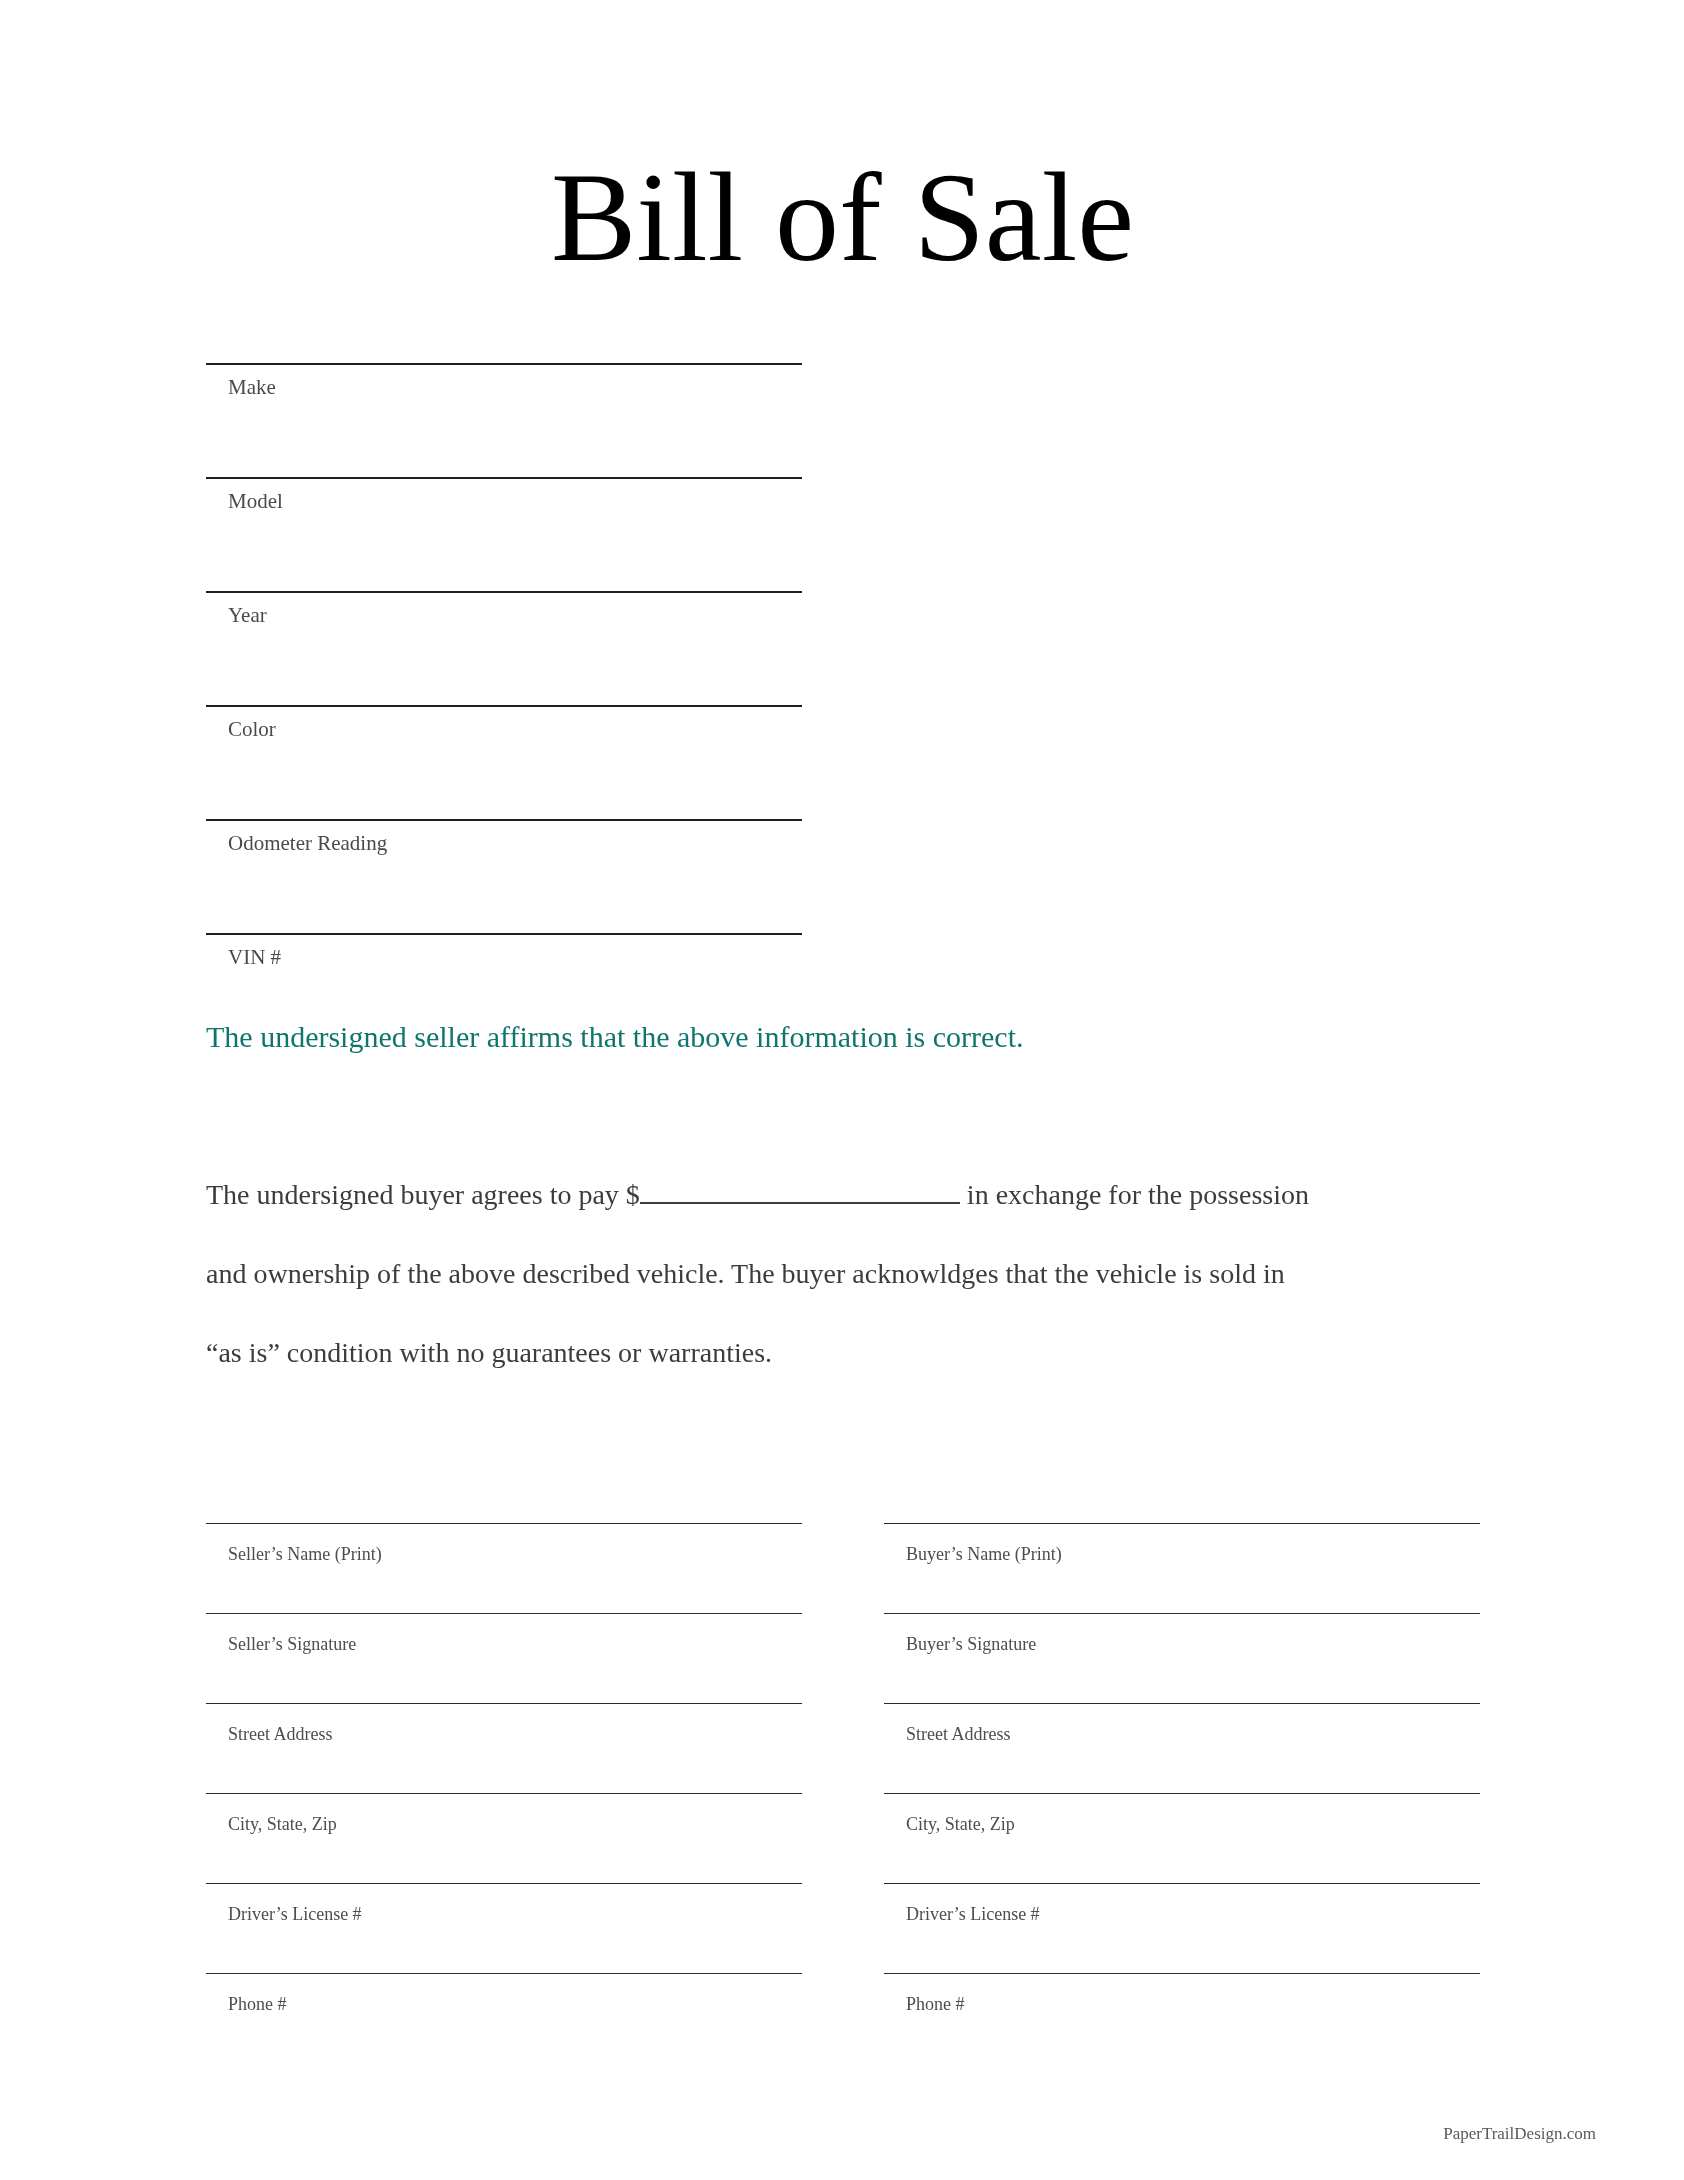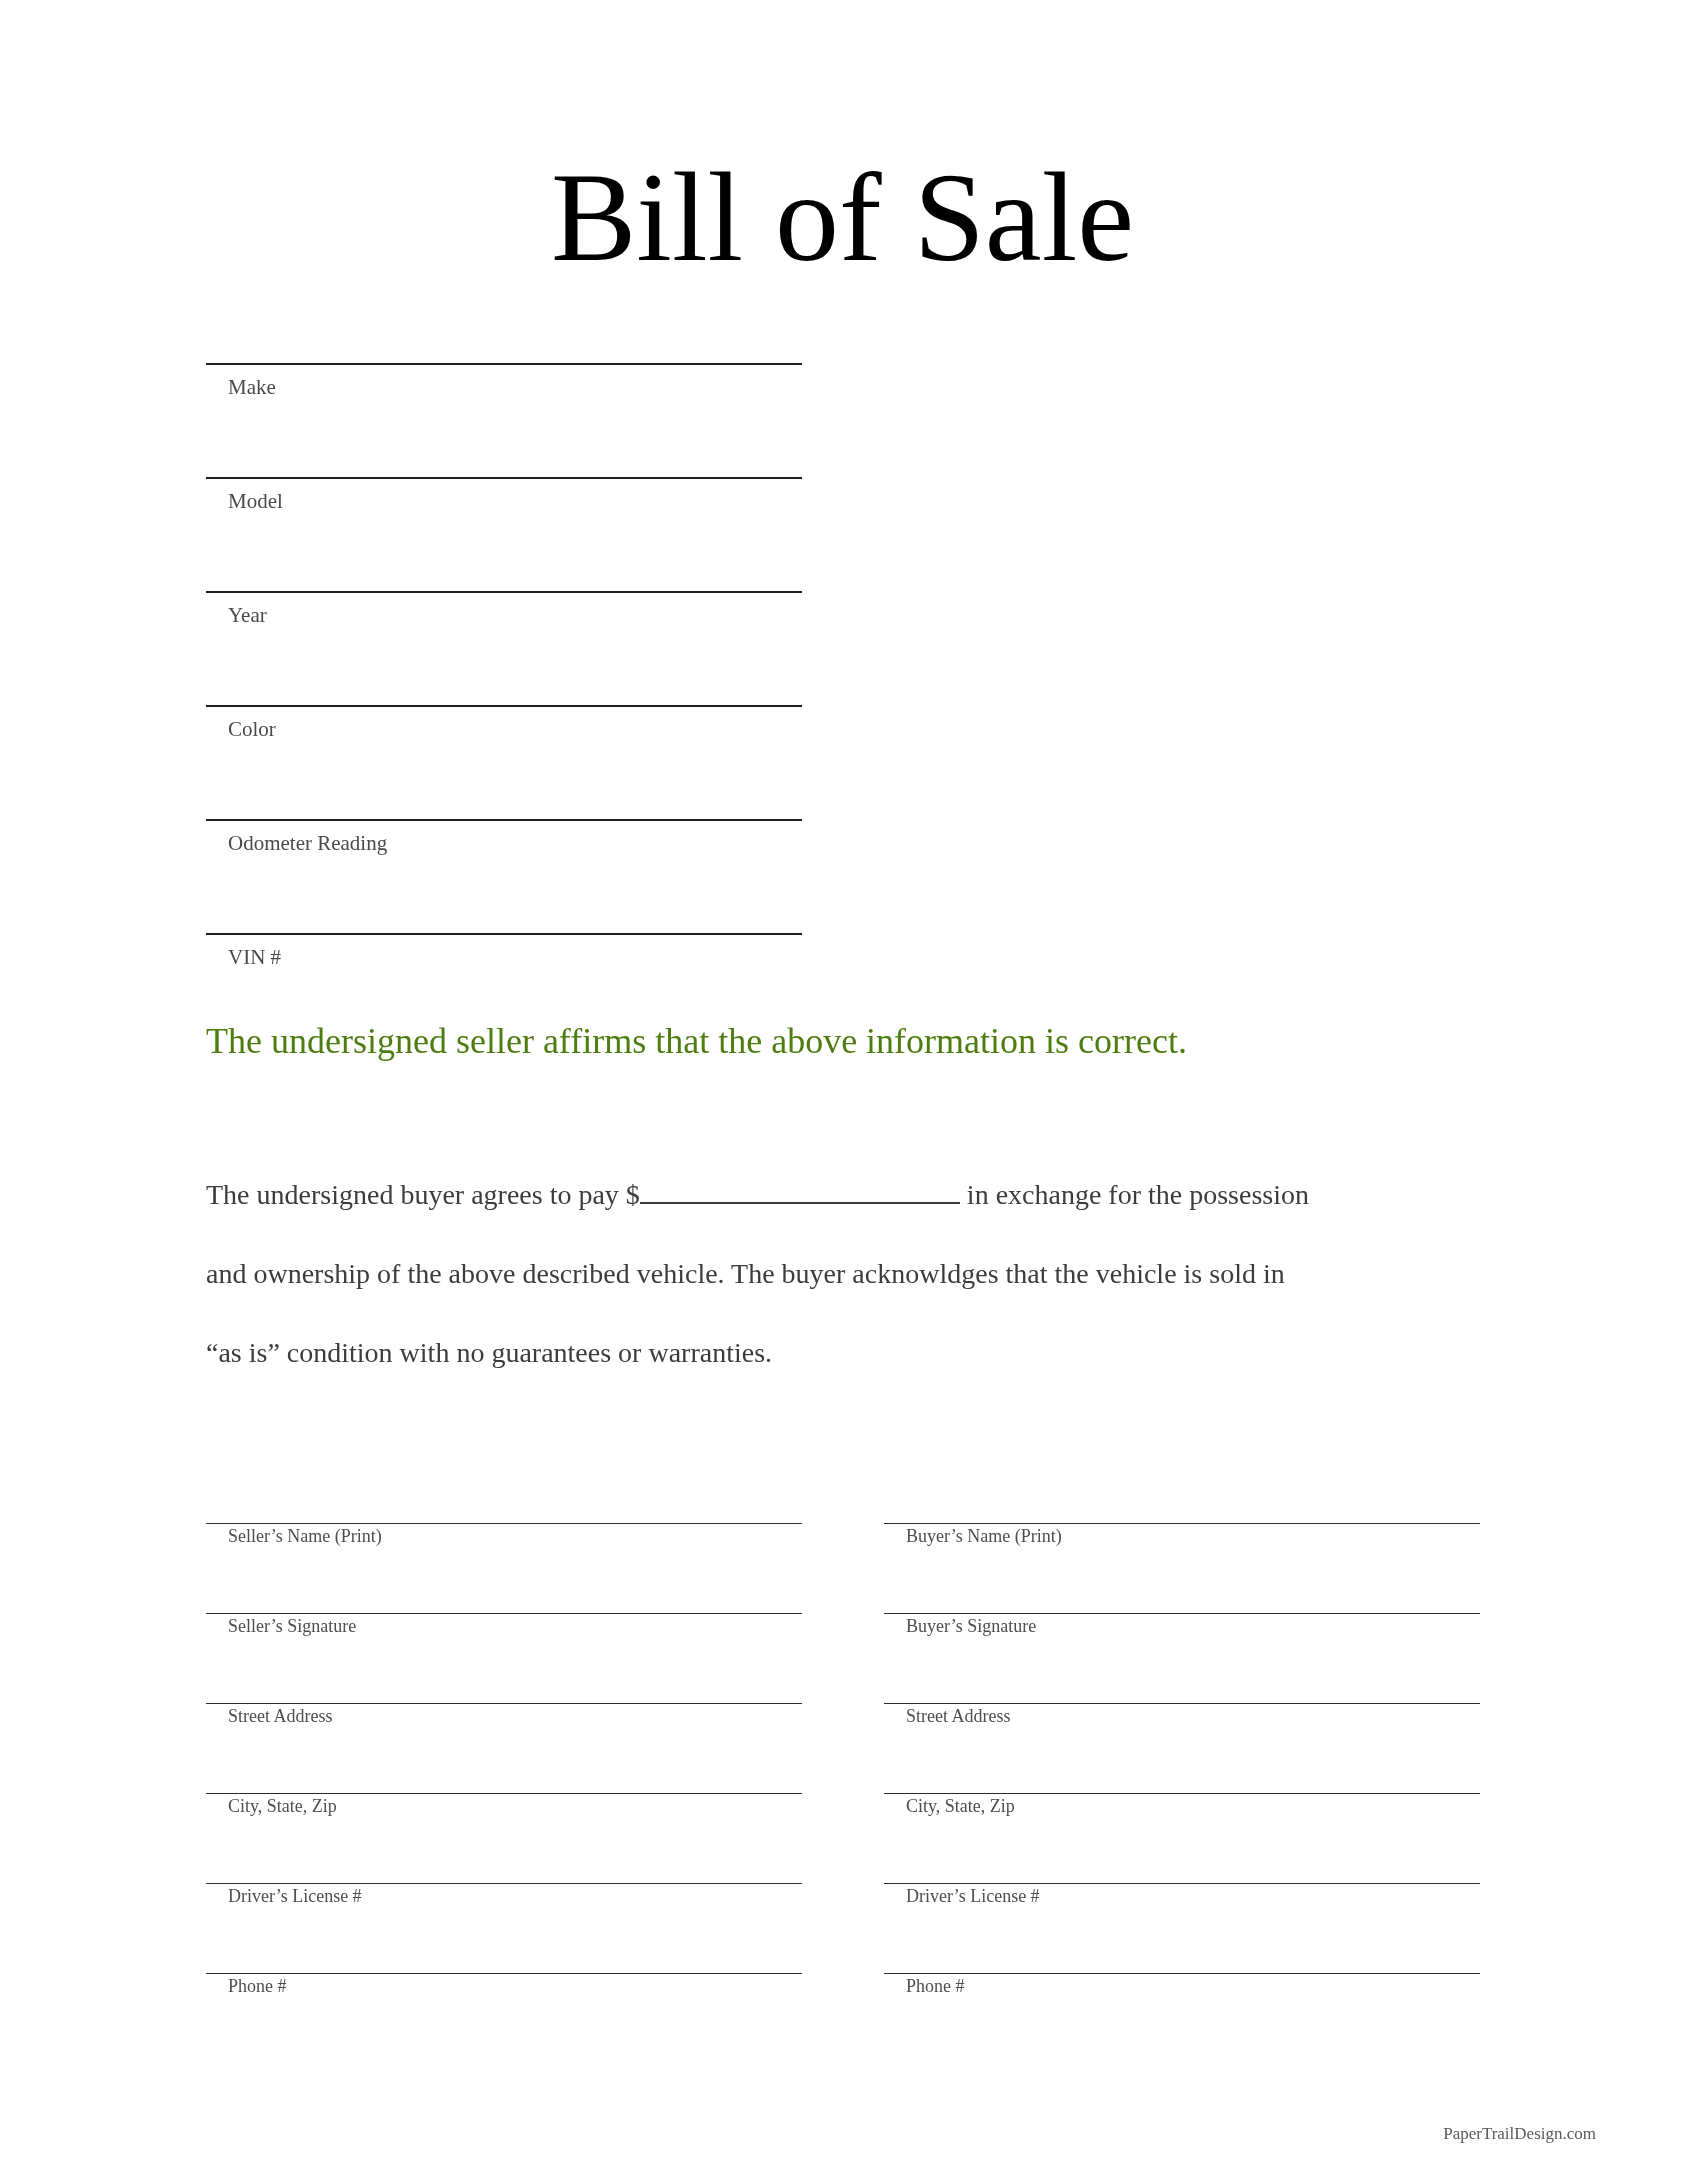--- a/index.html
+++ b/index.html
@@ -38,43 +38,43 @@
     display: block;
     margin-left: 22px;
     font-size: 21px;
     color: #4a4a4a;
   }
 
   .stmt1 {
     position: absolute;
     top: 1020px;
     left: 206px;
-    font-size: 36px;
-    color: #4d7c0f;
+    font-size: 30px;
+    color: #0f766e;
   }
   .stmt2 {
     position: absolute;
     top: 1155px;
     left: 206px;
     right: 136px;
     font-size: 28px;
     color: #3c3c3c;
     line-height: 79px;
     white-space: nowrap;
   }
   .blank {
     display: inline-block;
     width: 320px;
     border-bottom: 2.6px solid #3c3c3c;
   }
 
   .sig { position: absolute; top: 1523px; }
   .sig.seller { left: 206px; }
   .sig.buyer  { left: 884px; }
-  .sig .field { border-top: 1.7px solid #2b2b2b; height: 90px; padding-top: 2px; }
+  .sig .field { border-top: 1.7px solid #2b2b2b; height: 90px; padding-top: 20px; }
   .sig .field .label { font-size: 18px; color: #4e4e4e; }
 
   .footer {
     position: absolute;
     top: 2124px;
     right: 89px;
     font-size: 17px;
     color: #5a5a5a;
   }
 </style>

